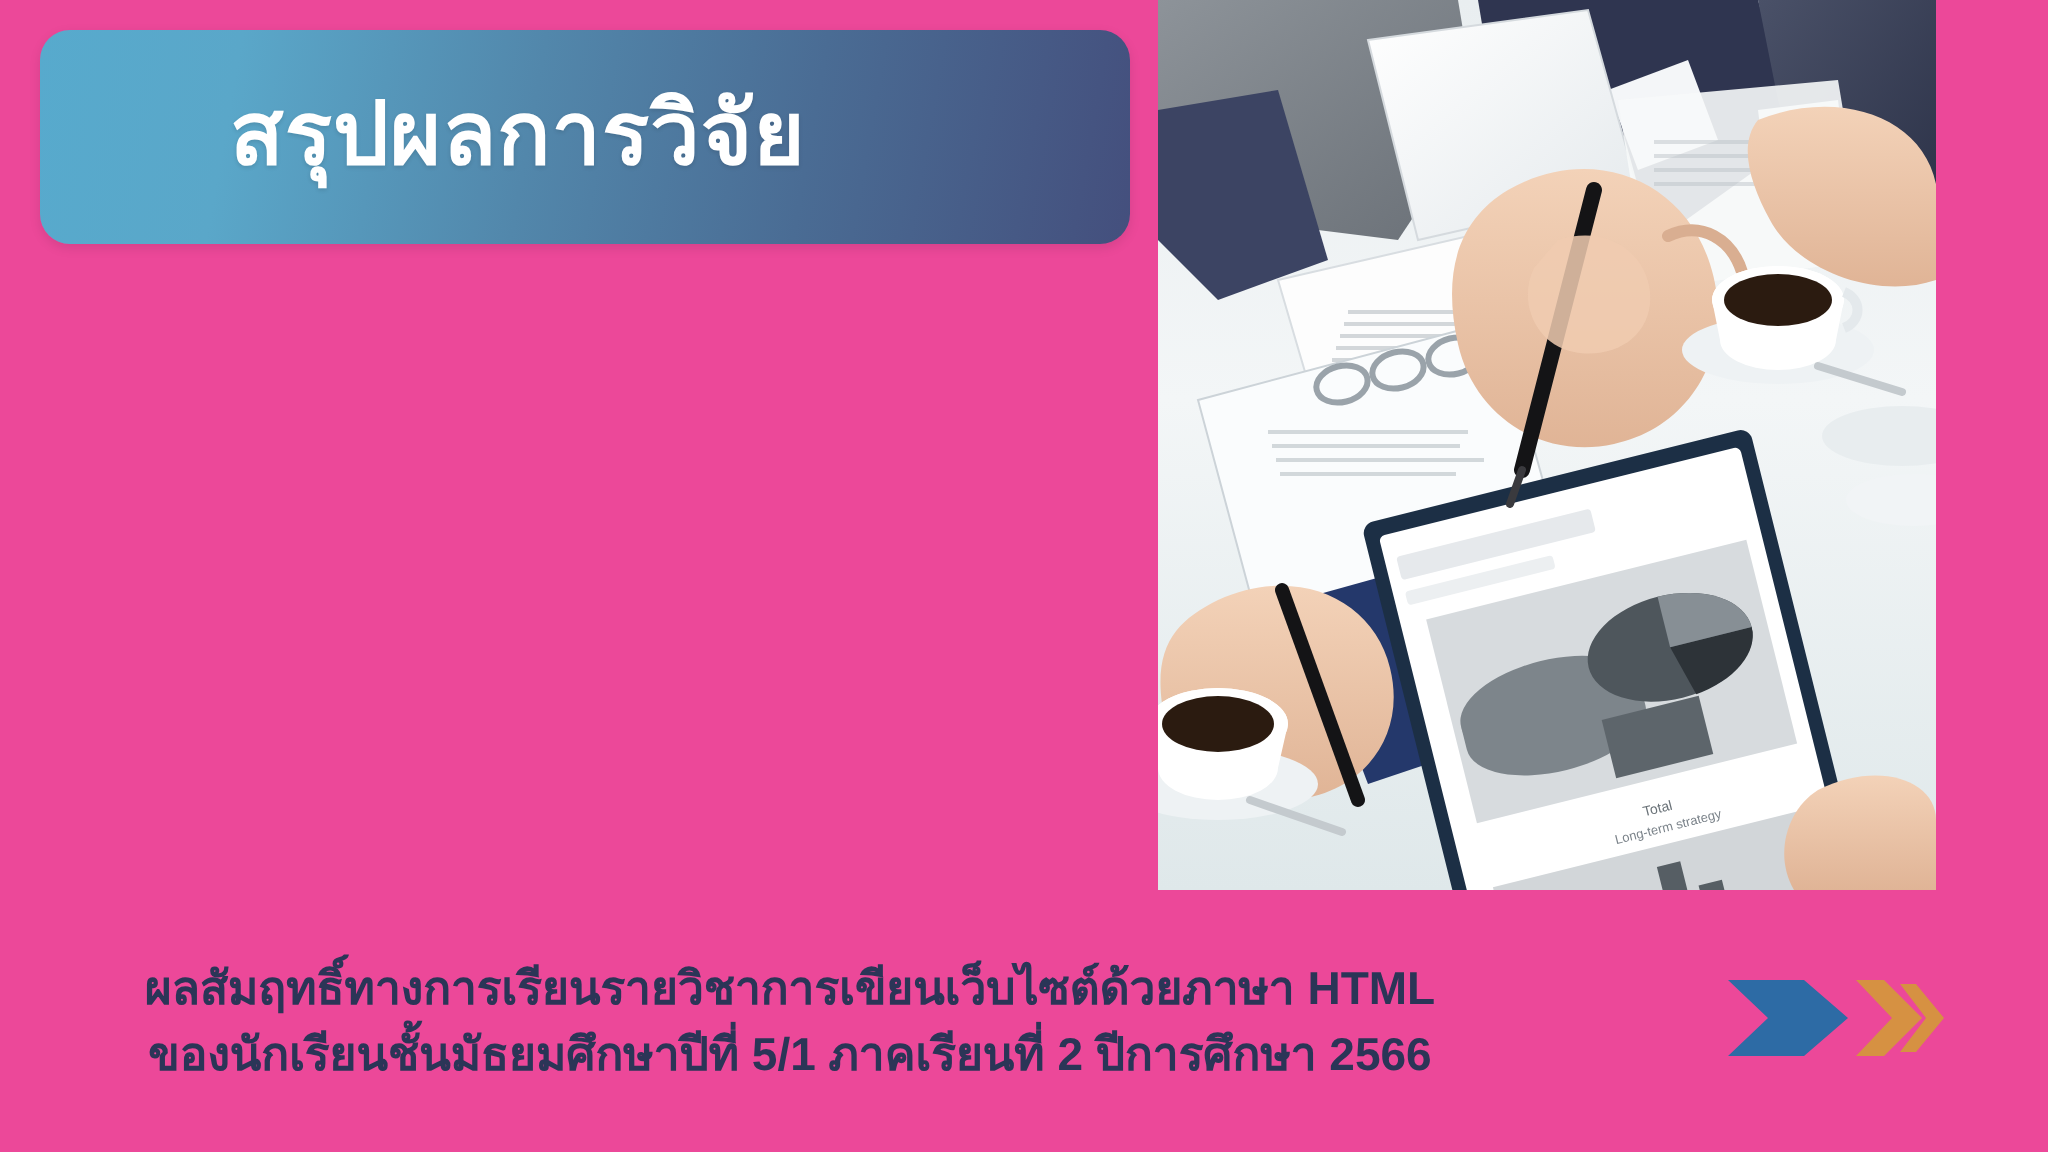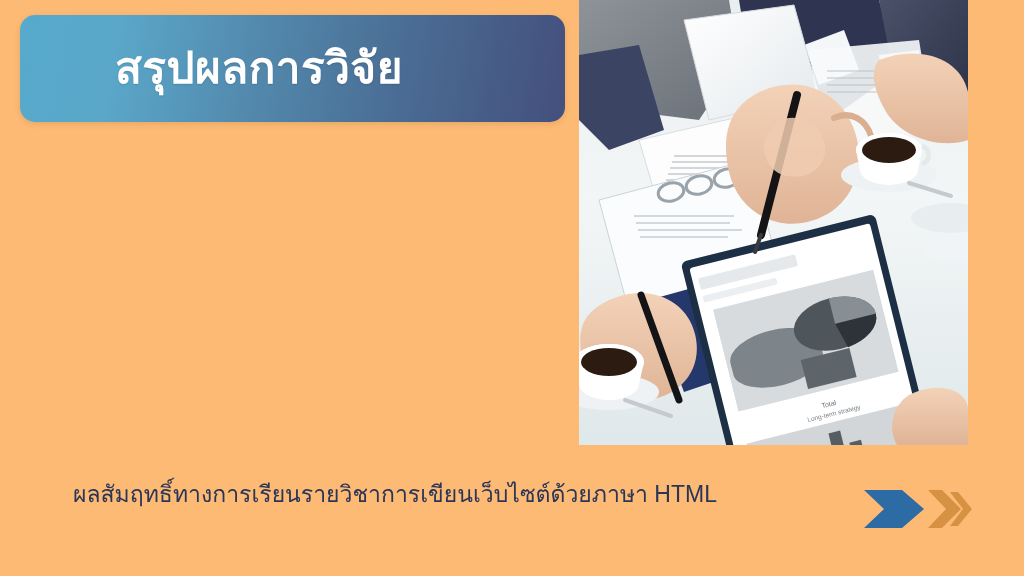--- a/index.html
+++ b/index.html
@@ -2,21 +2,21 @@
 <html><head>
 <meta charset="utf-8">
 <style>
   html,body{margin:0;padding:0;}
   body{
     width:1024px;height:576px;overflow:hidden;
     background:#e6e6e8;
     font-family:"Liberation Sans","DejaVu Sans",sans-serif;
     position:relative;
   }
-  .slide{position:absolute;inset:0;background:#fdba74;}
+  .slide{position:absolute;inset:0;background:#ec4899;}
 
   
   .title-banner{
     position:absolute;left:20px;top:15px;width:545px;height:107px;
     border-radius:15px;
     background:linear-gradient(100deg,#57aacd 0%,#5aa7c9 18%,#5287ab 45%,#4a6c94 70%,#444f7d 100%);
     box-shadow:0 2px 6px rgba(0,0,0,.10);
     display:flex;align-items:center;
   }
   .title-text{
@@ -39,21 +39,21 @@
     fill:#ffffff;font-family:"Liberation Sans","DejaVu Sans",sans-serif;
     font-size:11px;text-anchor:middle;
   }
   .pie-label.name{font-size:11px;}
   .pie-label.pct{font-size:11.5px;}
 
   
   .caption{
     position:absolute;left:0;top:478px;width:790px;
     text-align:center;color:#2b3557;
-    font-size:23px;font-weight:normal;line-height:1.45;
+    font-size:23px;font-weight:bold;line-height:1.45;
   }
   .caption div{white-space:nowrap;}
 
   
   .arrows{position:absolute;left:862px;top:488px;width:110px;height:42px;}
 </style>
 </head>
 <body>
 
 <div class="slide">
@@ -188,20 +188,21 @@
       <line x1="46" y1="400" x2="92" y2="416" stroke="#c4cace" stroke-width="4" stroke-linecap="round"></line>
 
       <ellipse cx="372" cy="218" rx="40" ry="15" fill="#e8edef"></ellipse>
       <ellipse cx="378" cy="250" rx="34" ry="13" fill="#f1f4f6"></ellipse>
     </svg>
   </div>
 
 
   <div class="caption">
     <div>ผลสัมฤทธิ์ทางการเรียนรายวิชาการเขียนเว็บไซต์ด้วยภาษา HTML</div>
+    <div>ของนักเรียนชั้นมัธยมศึกษาปีที่ 5/1 ภาคเรียนที่ 2 ปีการศึกษา 2566</div>
   </div>
 
   <div class="arrows">
     <svg viewBox="0 0 110 42" aria-hidden="true">
       <path d="M2 2 L40 2 L62 21 L40 40 L2 40 L22 21 Z" fill="#2d6ba5"></path>
       <path d="M66 2 L80 2 L99 21 L80 40 L66 40 L84 21 Z" fill="#d69142"></path>
       <path d="M88 4 L96 4 L110 21 L96 38 L88 38 L101 21 Z" fill="#d69142"></path>
     </svg>
   </div>
 

